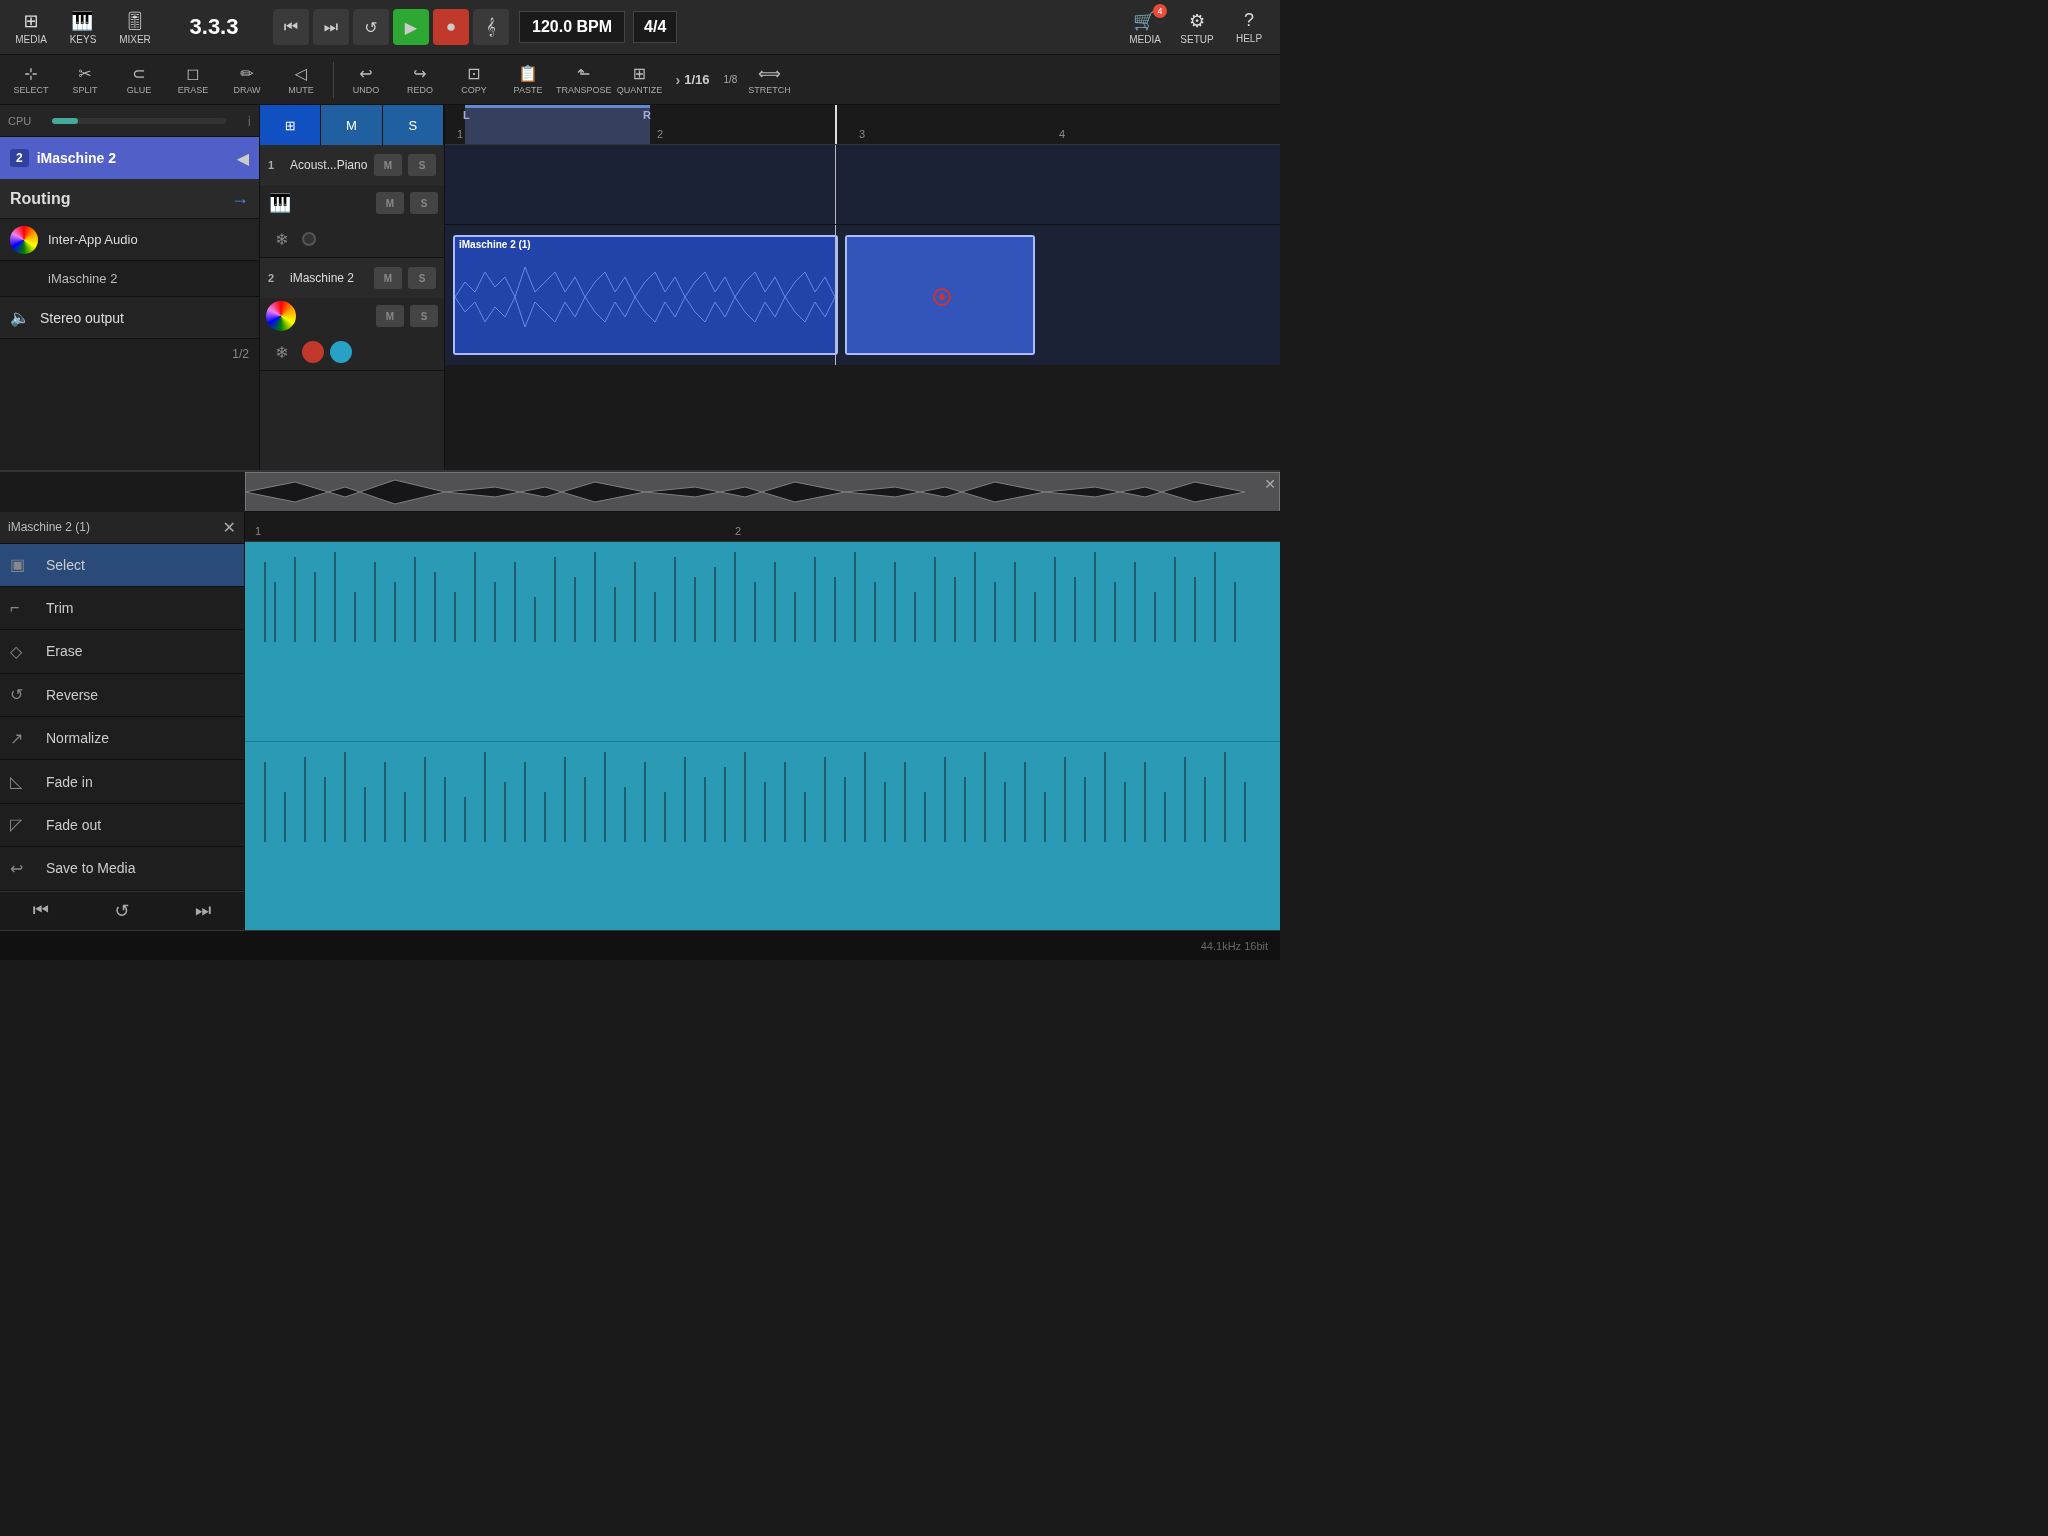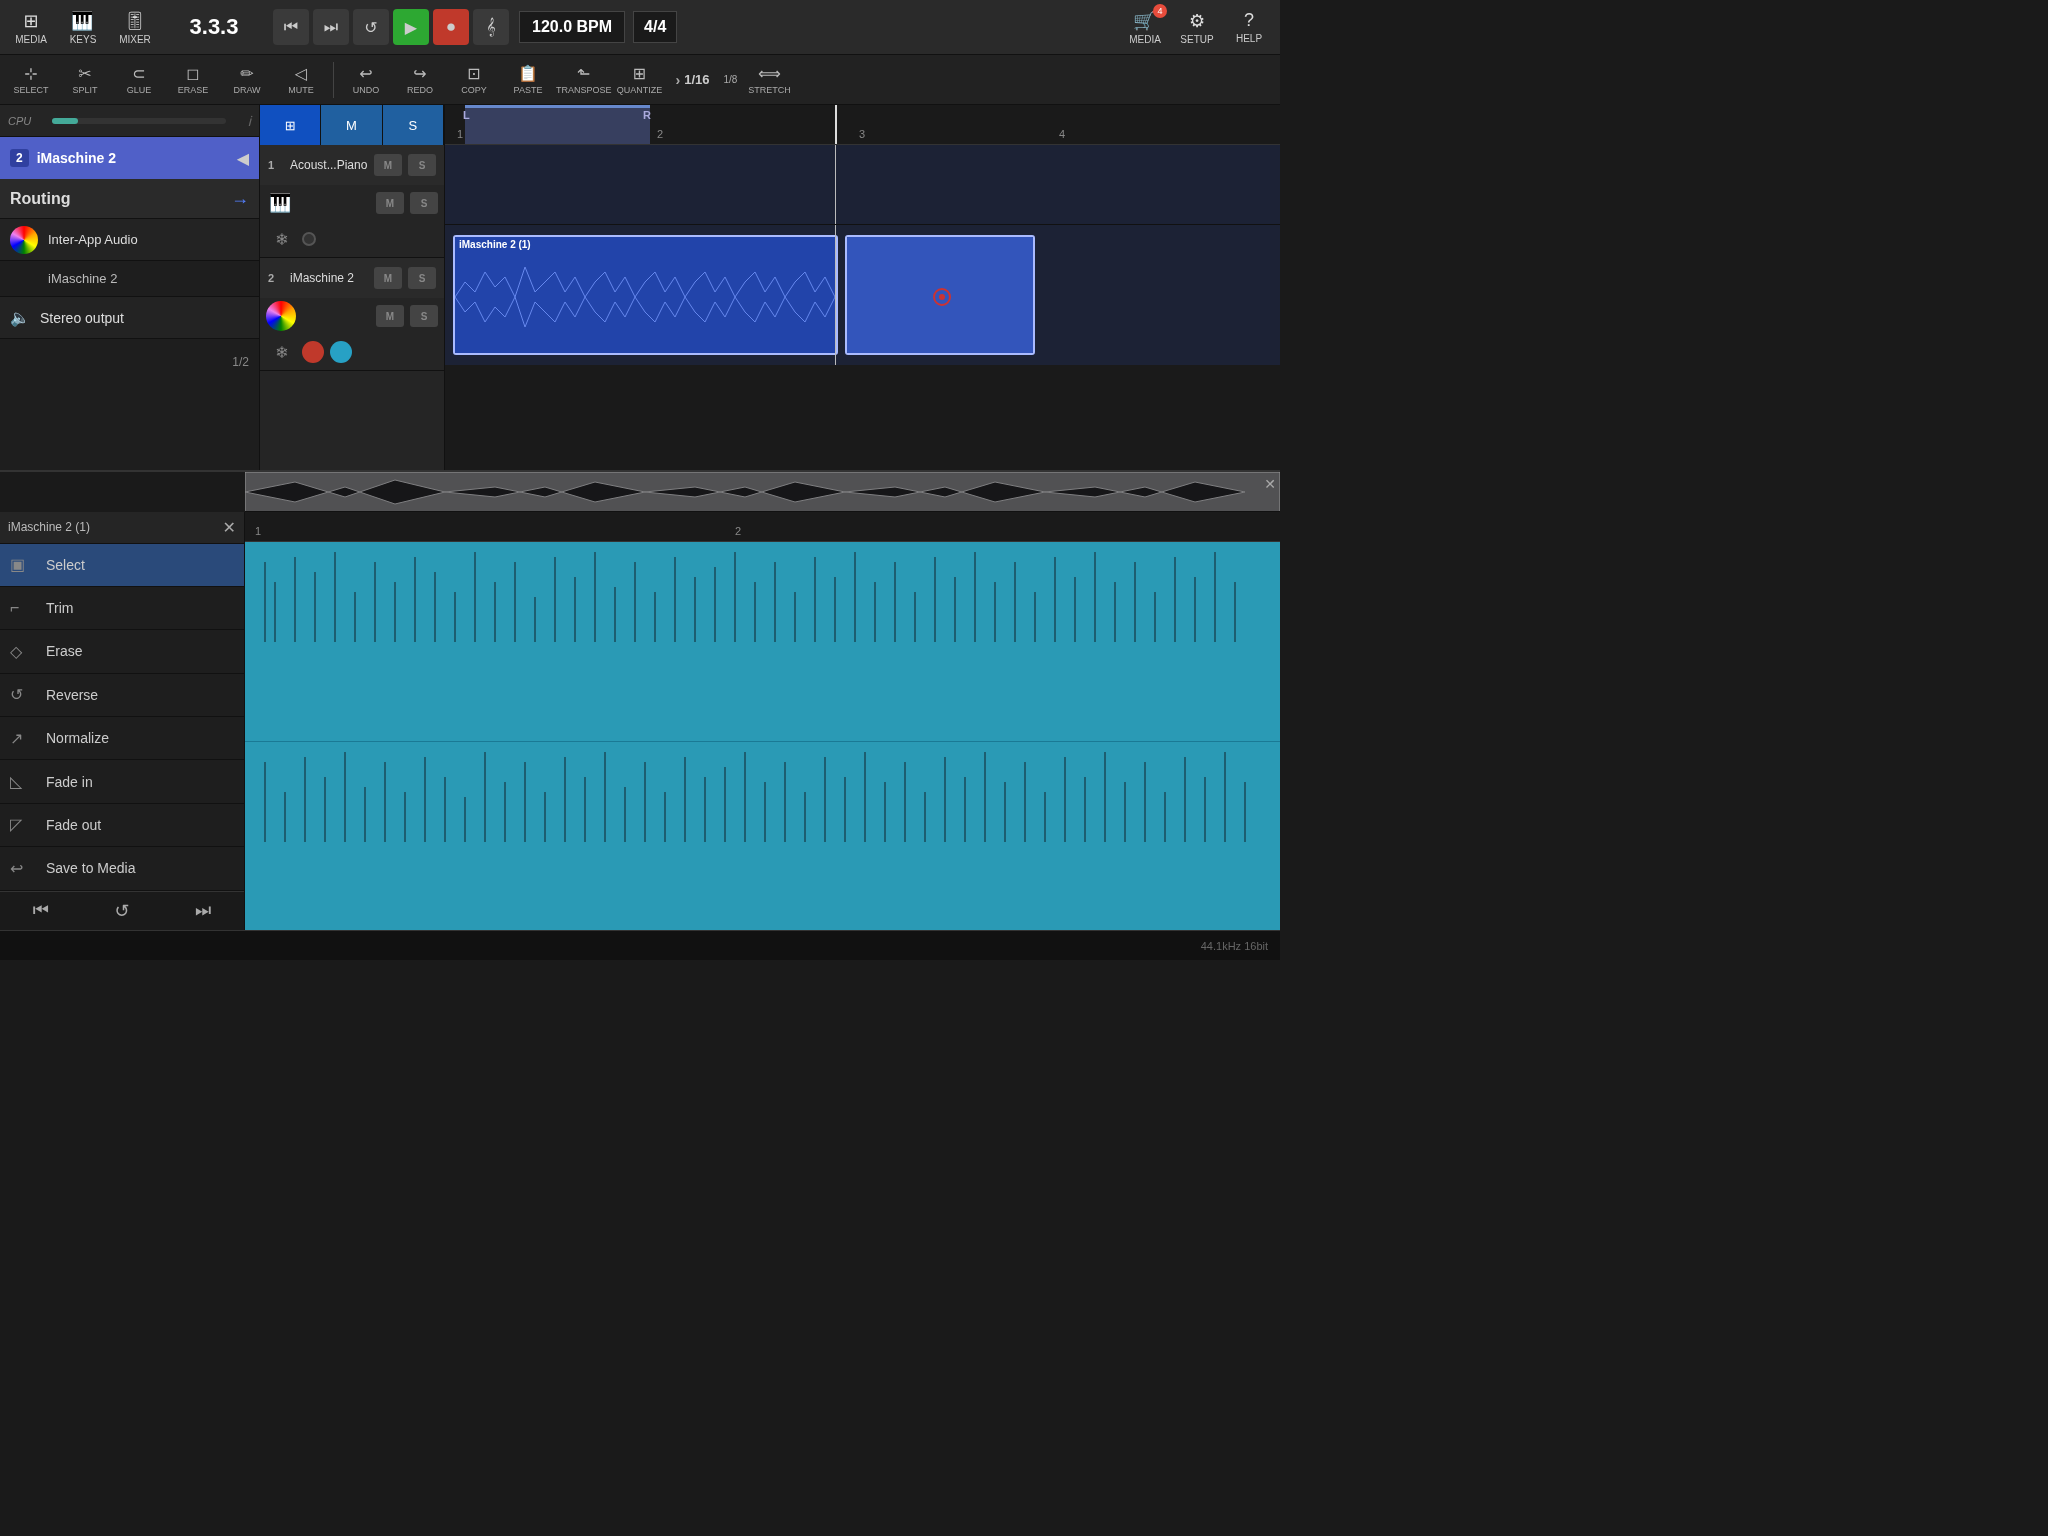--- a/index.html
+++ b/index.html
@@ -141,21 +141,20 @@
       flex-shrink: 0;
     }
     .cpu-bar {
       height: 32px;
       background: #252525;
       display: flex;
       align-items: center;
       padding: 0 8px;
       gap: 21px;
       border-bottom: 1px solid #111;
-      font-style: italic;
     }
     .cpu-label { color: #888; font-size: 11px; }
     .cpu-progress {
       flex: 1;
       height: 6px;
       background: #333;
       border-radius: 3px;
     }
     .cpu-fill {
       width: 15%;
@@ -236,21 +235,21 @@
       background: #232323;
       border-bottom: 1px solid #111;
     }
     .stereo-icon { color: #aaa; font-size: 16px; margin-right: 10px; }
     .stereo-text { color: #ddd; font-size: 14px; }
 
     .page-indicator {
       height: 30px;
       background: #1e1e1e;
       display: flex;
-      align-items: flex-end;
+      align-items: center;
       justify-content: flex-end;
       padding: 0 10px;
       color: #888;
       font-size: 12px;
     }
 
     
     .track-controls {
       width: 185px;
       background: #252525;

